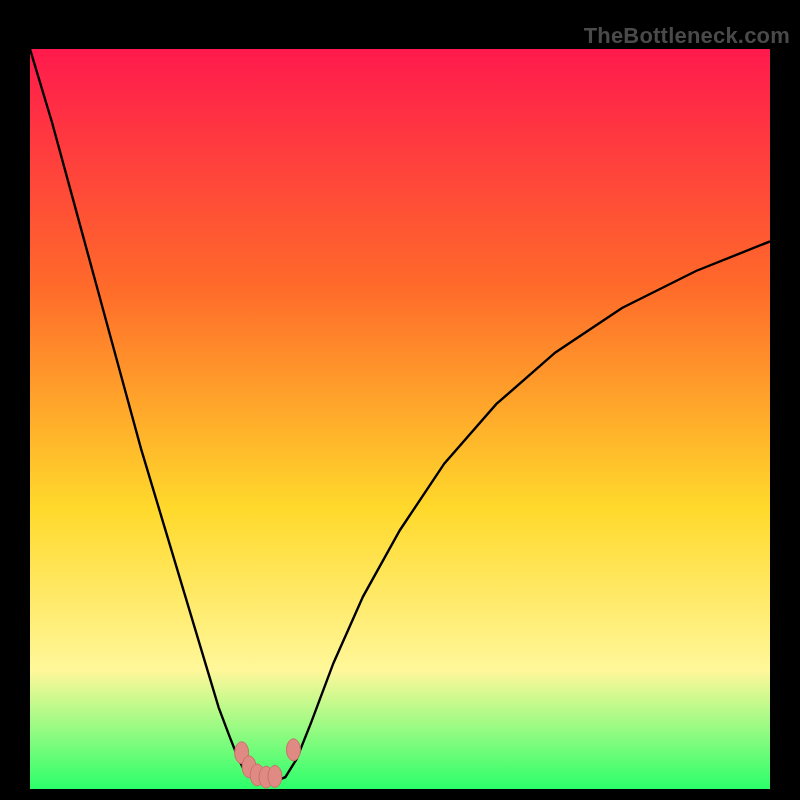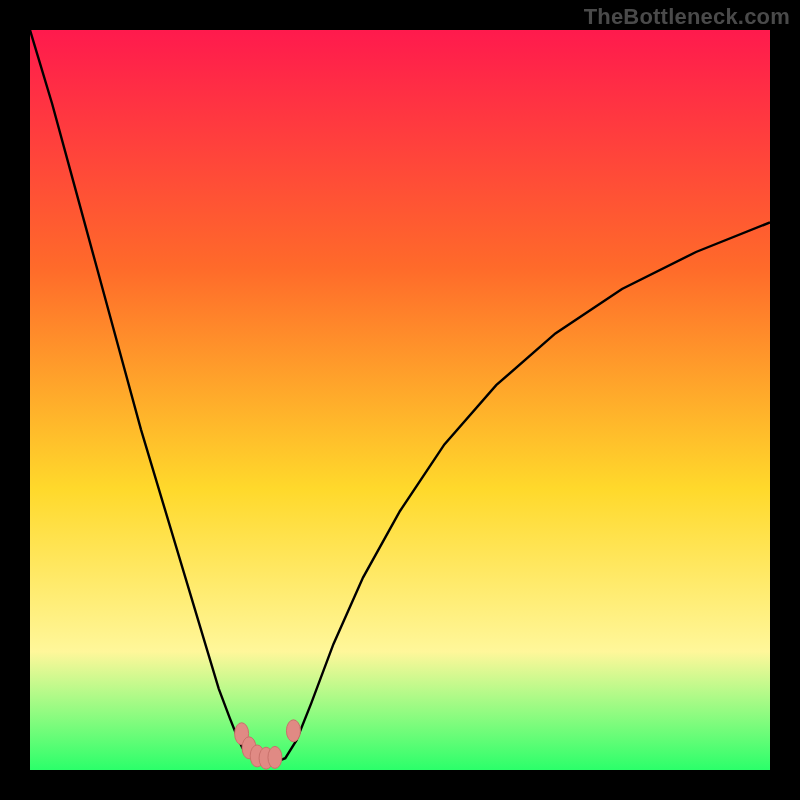--- a/index.html
+++ b/index.html
@@ -8,20 +8,21 @@
     width: 800px;
     height: 800px;
     background: #000;
     font-family: Arial, Helvetica, sans-serif;
   }
   .frame {
     position: relative;
     width: 800px;
     height: 592px;
     background: #000;
+    margin-top: 19px;
   }
   .watermark {
     position: absolute;
     top: 4px;
     right: 10px;
     color: #4a4a4a;
     font-size: 22px;
     font-weight: 600;
     letter-spacing: 0.2px;
     z-index: 10;

